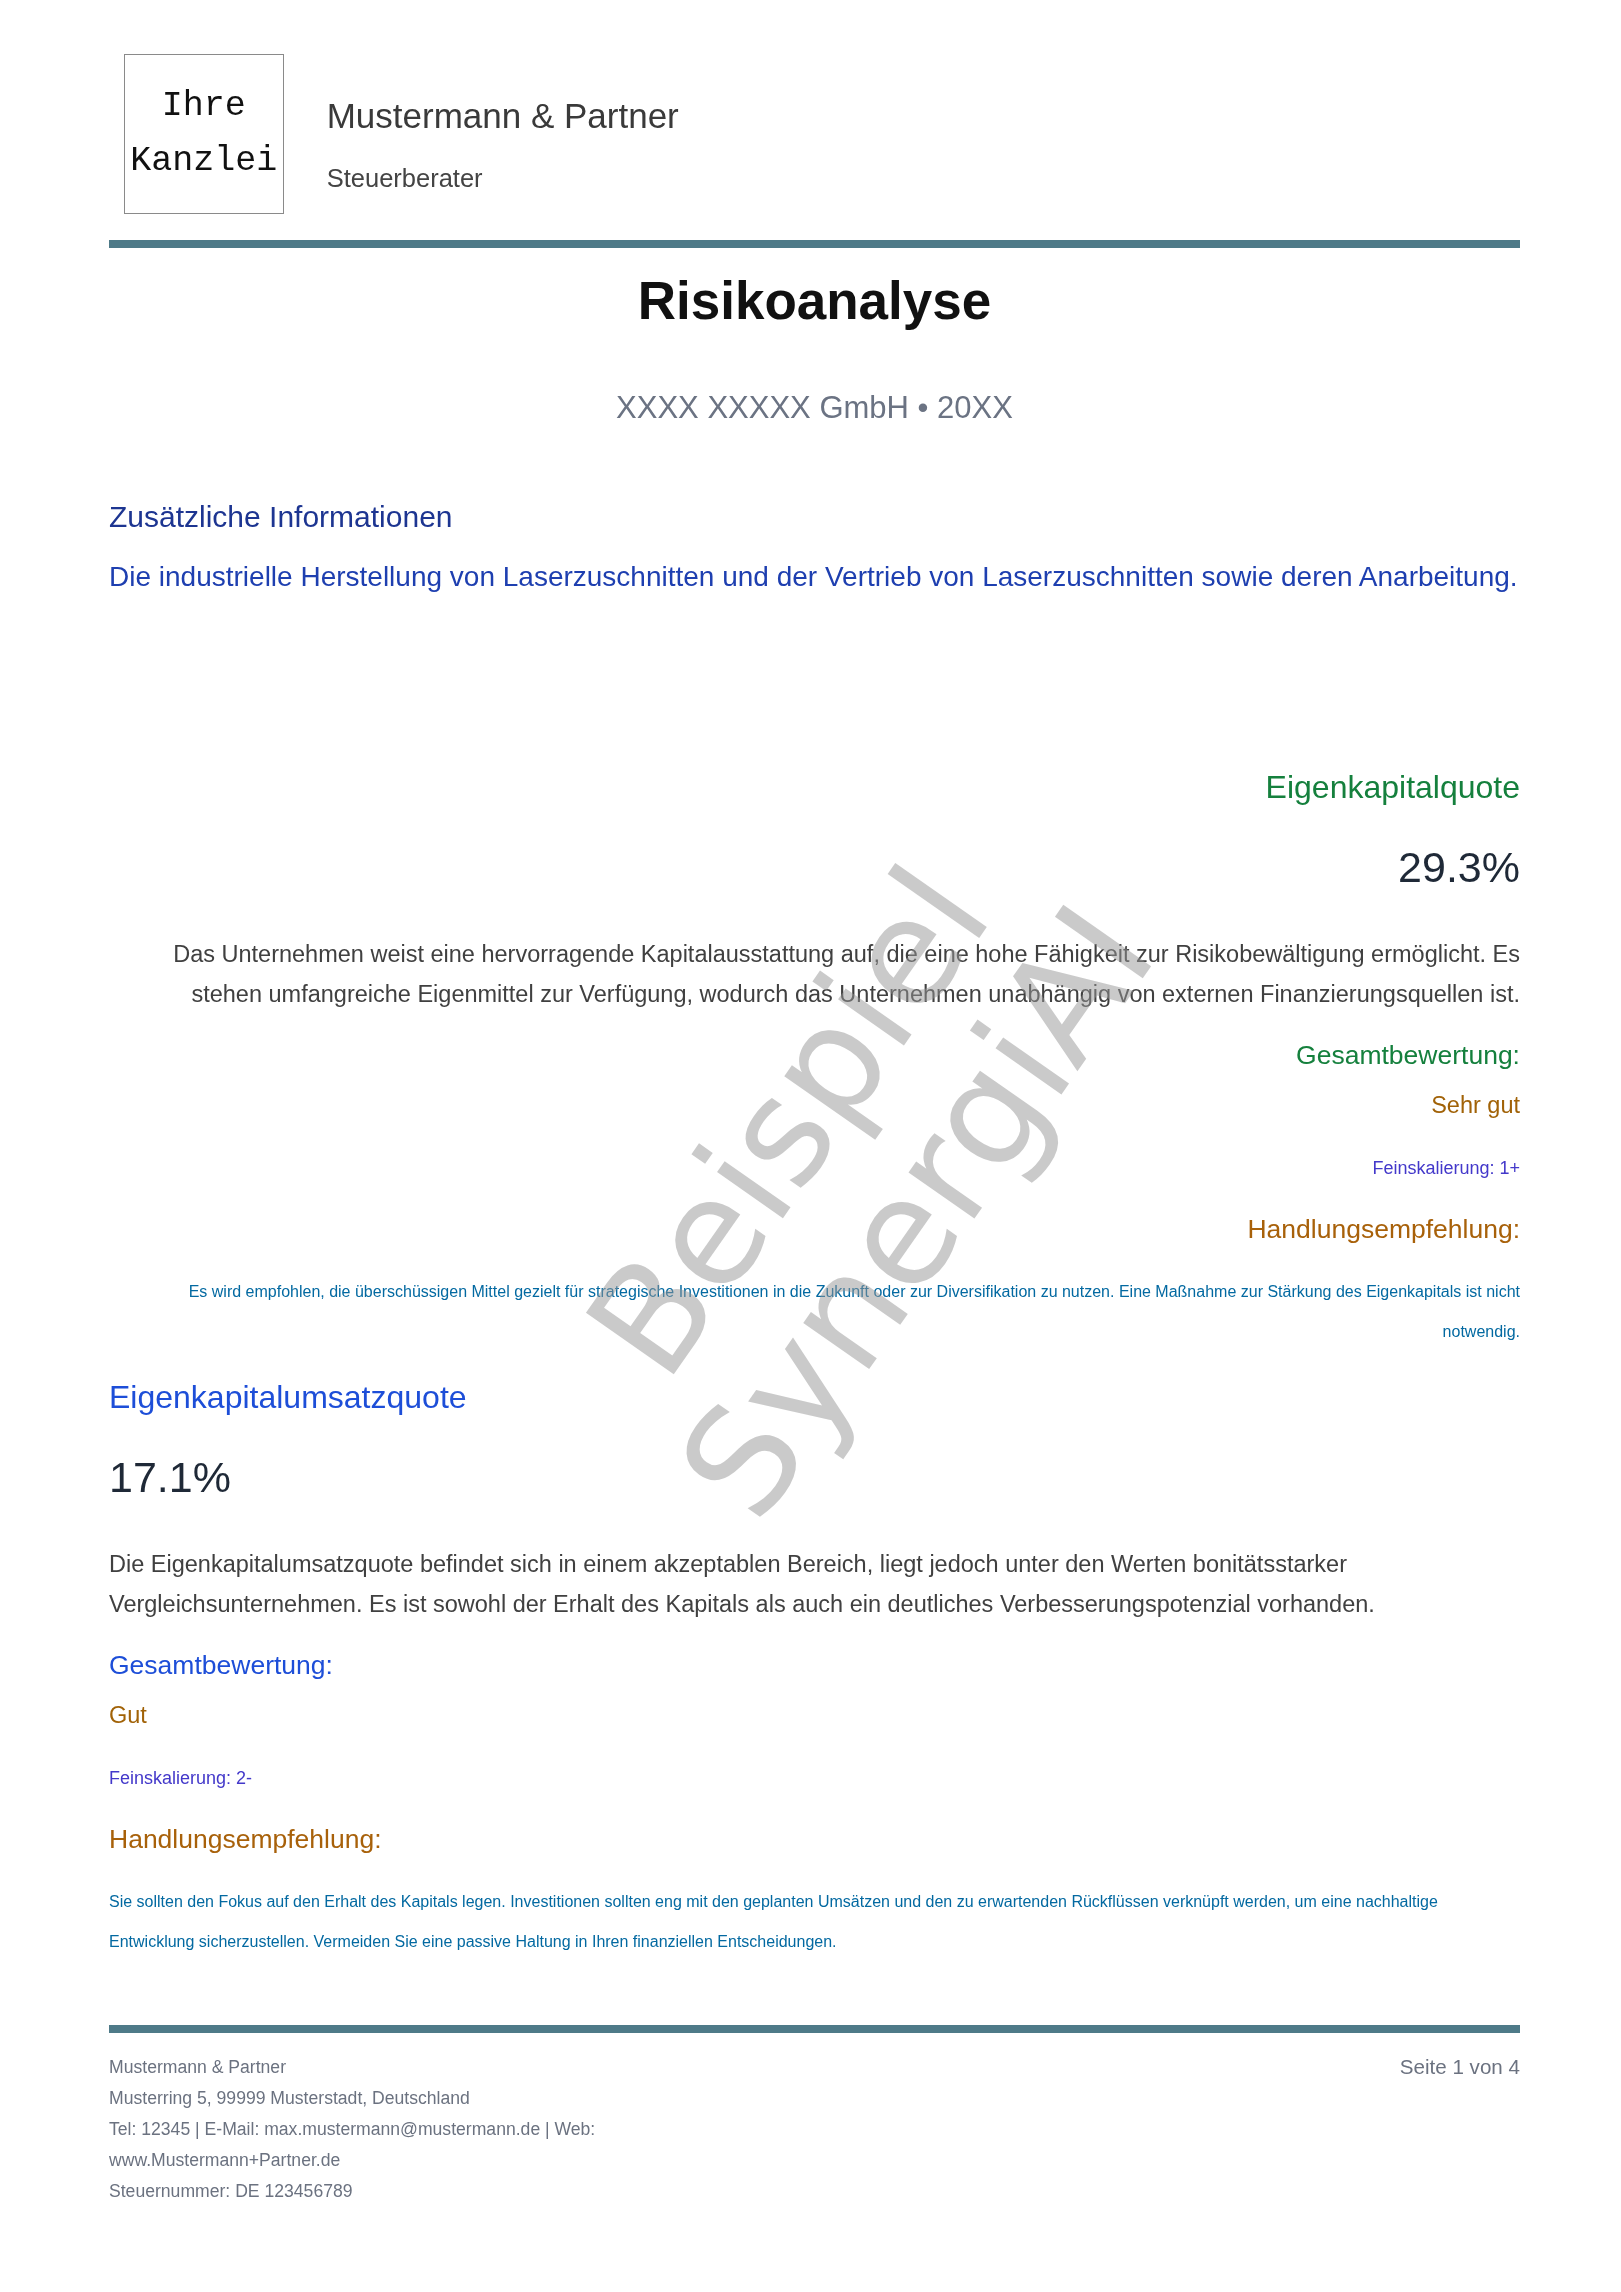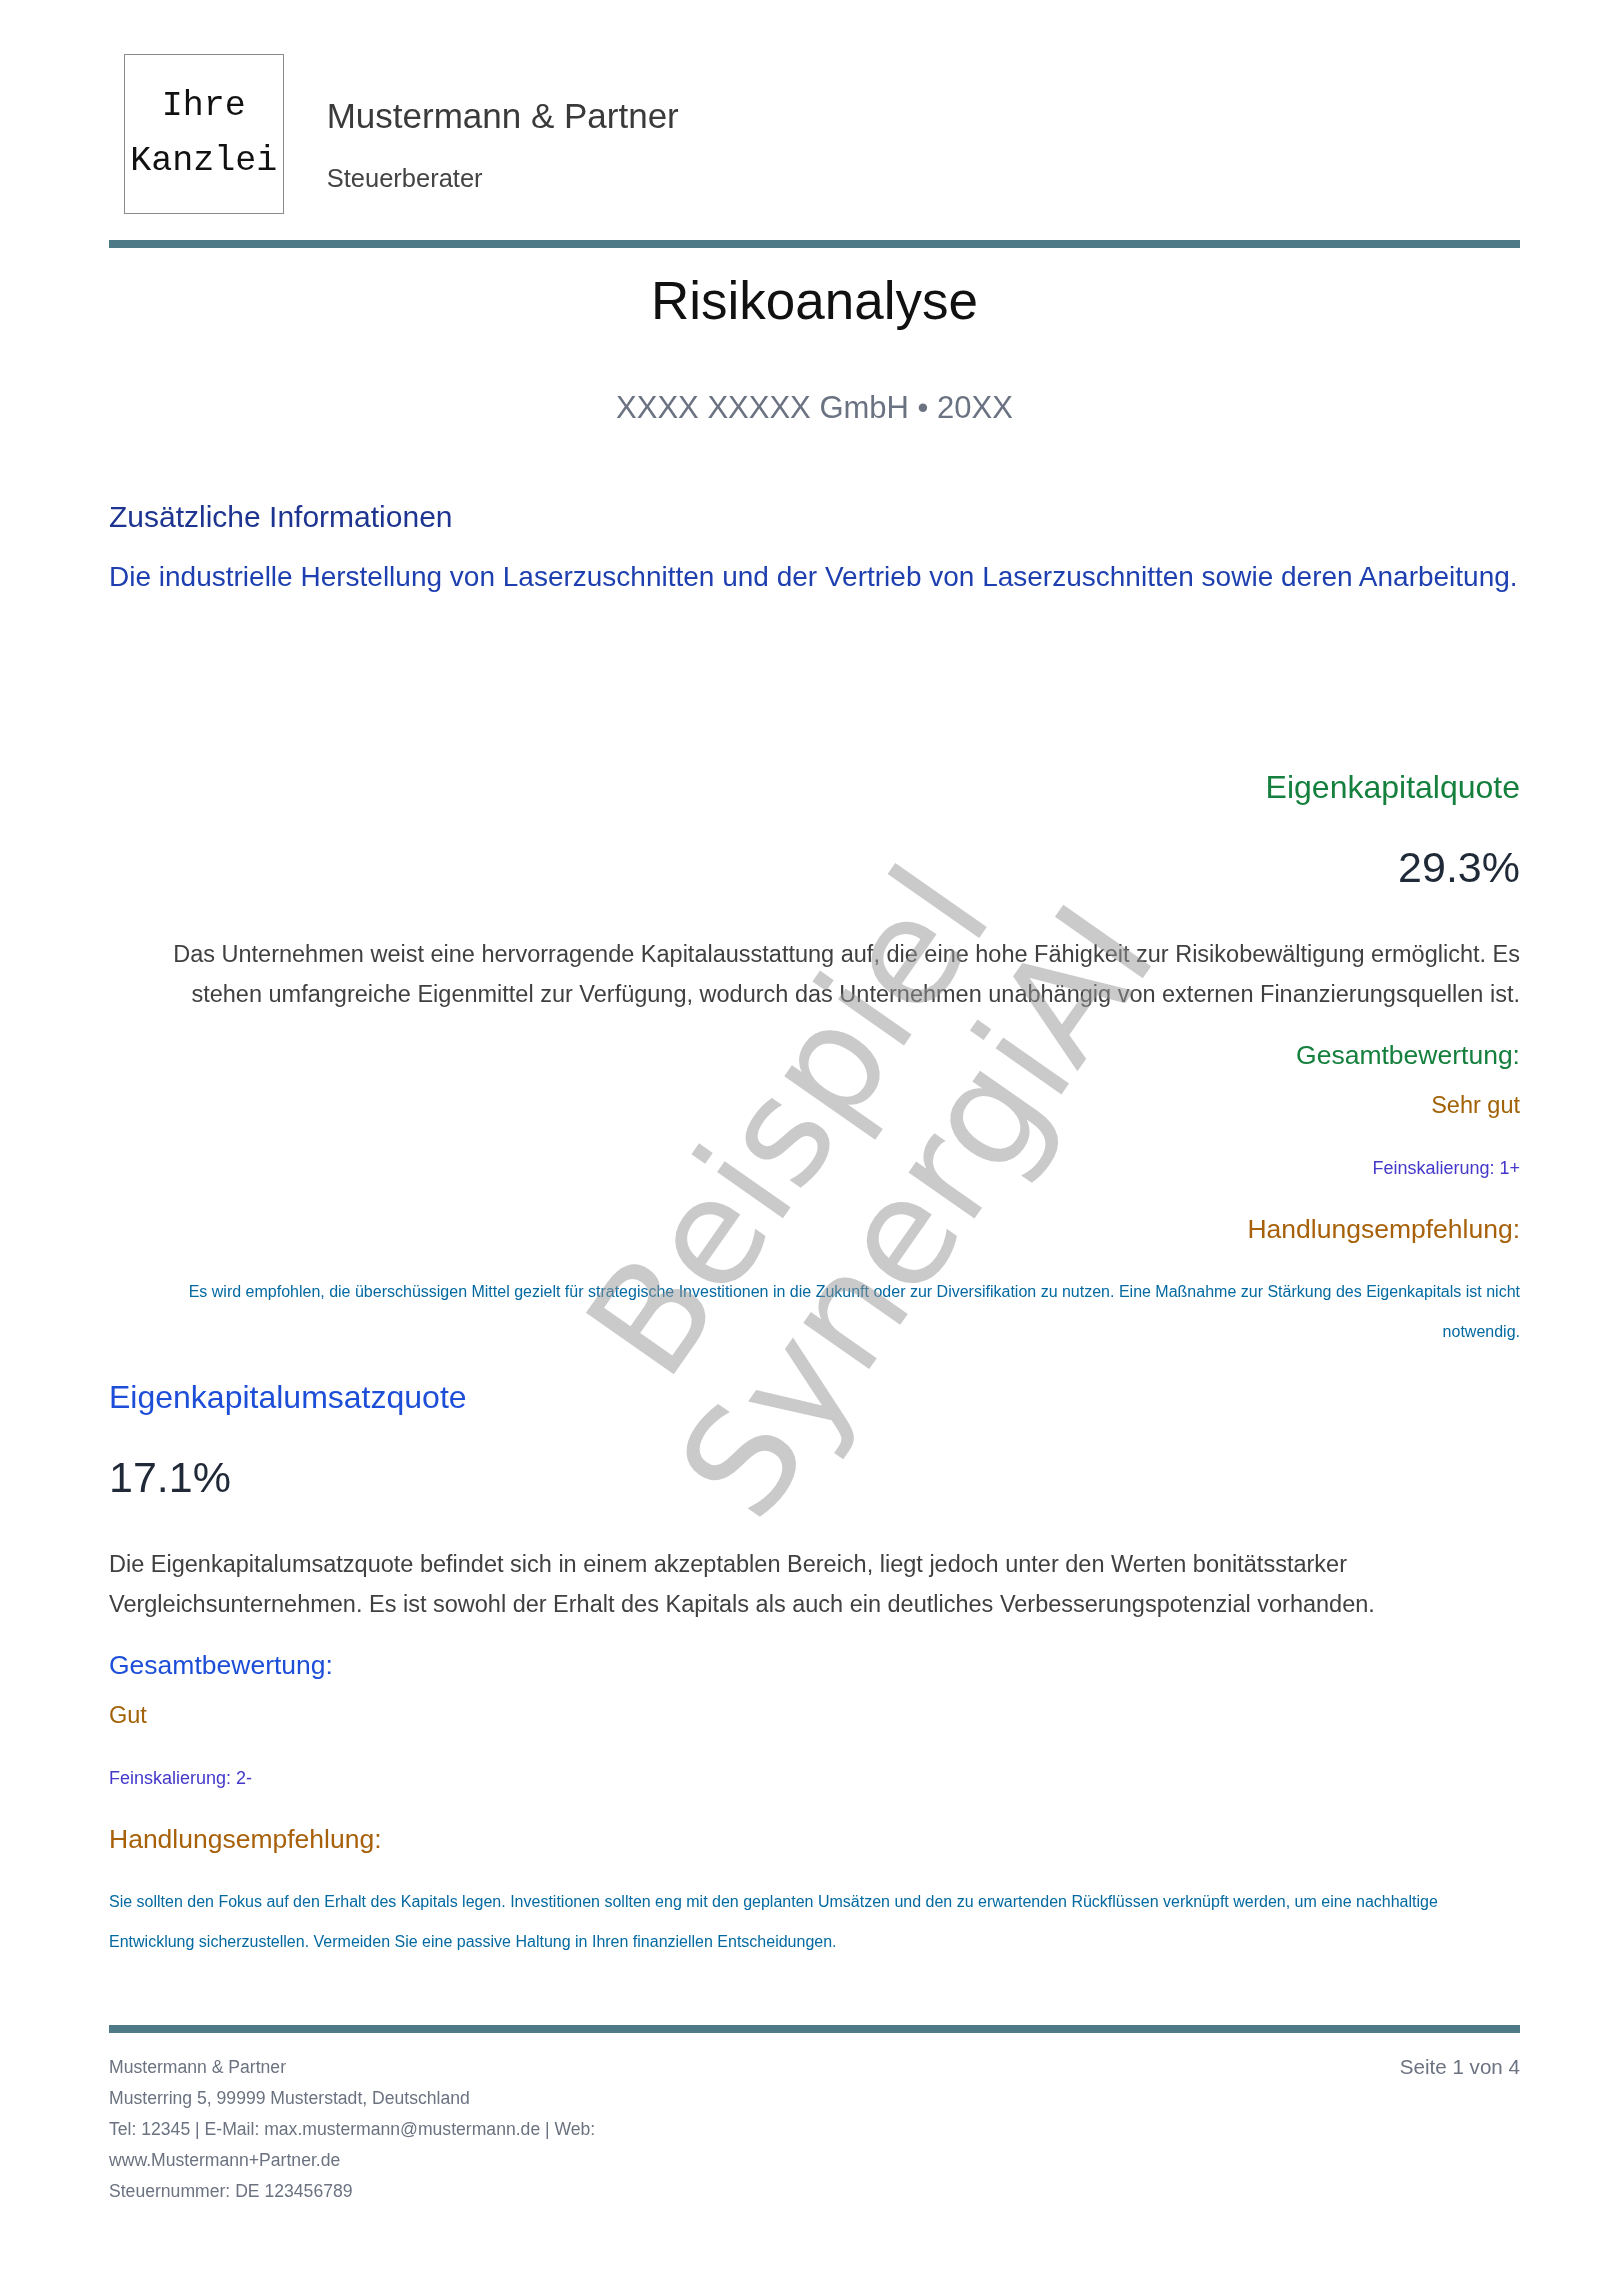--- a/index.html
+++ b/index.html
@@ -70,21 +70,21 @@
     .rule.top { top: 240px; }
     .rule.bottom { top: 2025px; }
 
     .title {
       position: absolute;
       top: 270px;
       left: 0;
       width: 1411px;
       text-align: center;
       font-size: 53px;
-      font-weight: 400;
+      font-weight: 700;
       color: #111;
     }
     .subtitle {
       position: absolute;
       top: 390px;
       left: 0;
       width: 1411px;
       text-align: center;
       font-size: 31px;
       color: #6b7383;

